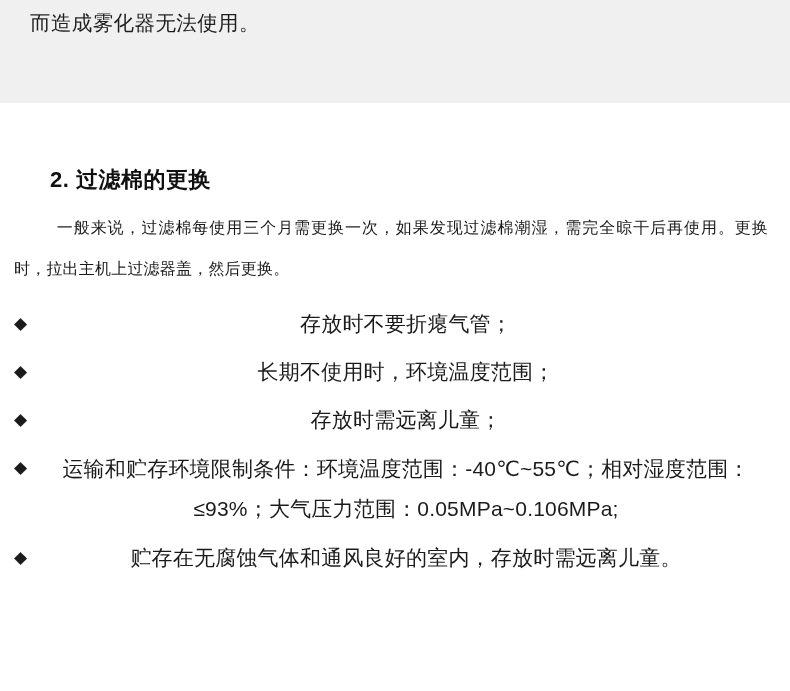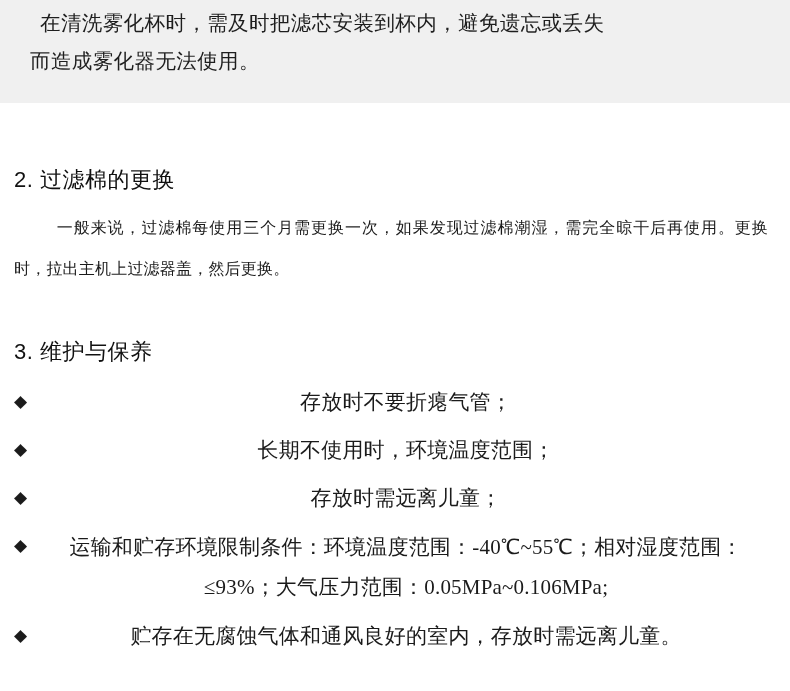--- a/index.html
+++ b/index.html
@@ -48,24 +48,25 @@
     position: absolute;
     left: 0;
     top: 103px;
     width: 790px;
     box-sizing: border-box;
     padding: 0 18px 0 14px;
   }
 
   .section-heading {
     font-size: 22px;
-    font-weight: normal;
+    font-weight: bold;
     line-height: 30px;
     color: #111111;
     letter-spacing: 0.5px;
+    margin-left: 36px;
   }
   .heading-1 { margin-top: 62px; }
   .heading-2 { margin-top: 48px; }
 
   .para {
     font-size: 16px;
     line-height: 41px;
     color: #1b1b1b;
     letter-spacing: 0.2px;
     margin-top: 12px;
@@ -99,39 +100,36 @@
   .bullet-text {
     flex: 1 1 auto;
     font-size: 21px;
     line-height: 38px;
     color: #1b1b1b;
     letter-spacing: 0.2px;
     text-align: center;
   }
   .bullet-item.wrap .bullet-text {
     line-height: 40px;
-    font-family: Liberation Serif, serif;
   }
 </style>
 </head>
 <body>
 
 <div class="page">
 
   <div class="note-box">
-    <div class="note-line first">在清洗雾化杯时，需及时把滤芯安装到杯内，避免遗忘或丢失</div>
     <div class="note-line">而造成雾化器无法使用。</div>
   </div>
 
   <div class="content">
 
     <div class="section-heading heading-1">2. 过滤棉的更换</div>
     <div class="para"><span class="indent"></span><span>一般来说，过滤棉每使用三个月需更换一次，如果发现过滤棉潮湿，需完全晾干后再使用。更换时，拉出主机上过滤器盖，然后更换。</span></div>
 
-    <div class="section-heading heading-2">3. 维护与保养</div>
 
     <ul class="bullet-list">
       <li class="bullet-item">
         <span class="bullet-mark">◆</span>
         <span class="bullet-text">存放时不要折瘪气管；</span>
       </li>
       <li class="bullet-item">
         <span class="bullet-mark">◆</span>
         <span class="bullet-text">长期不使用时，环境温度范围；</span>
       </li>

